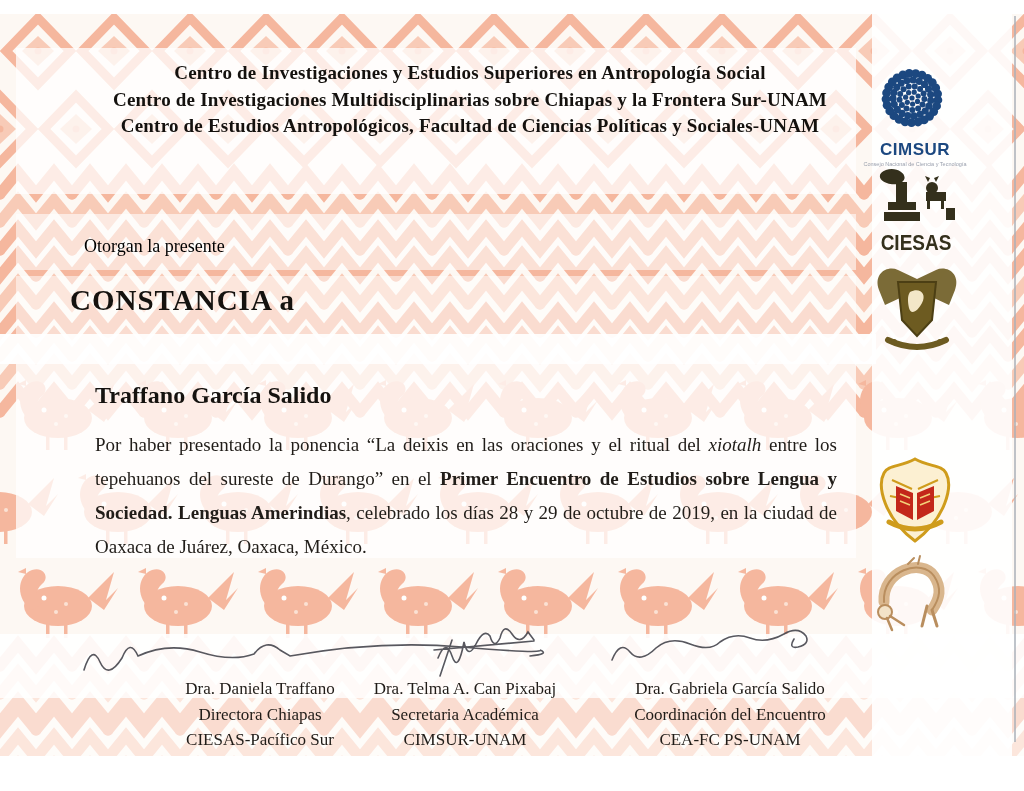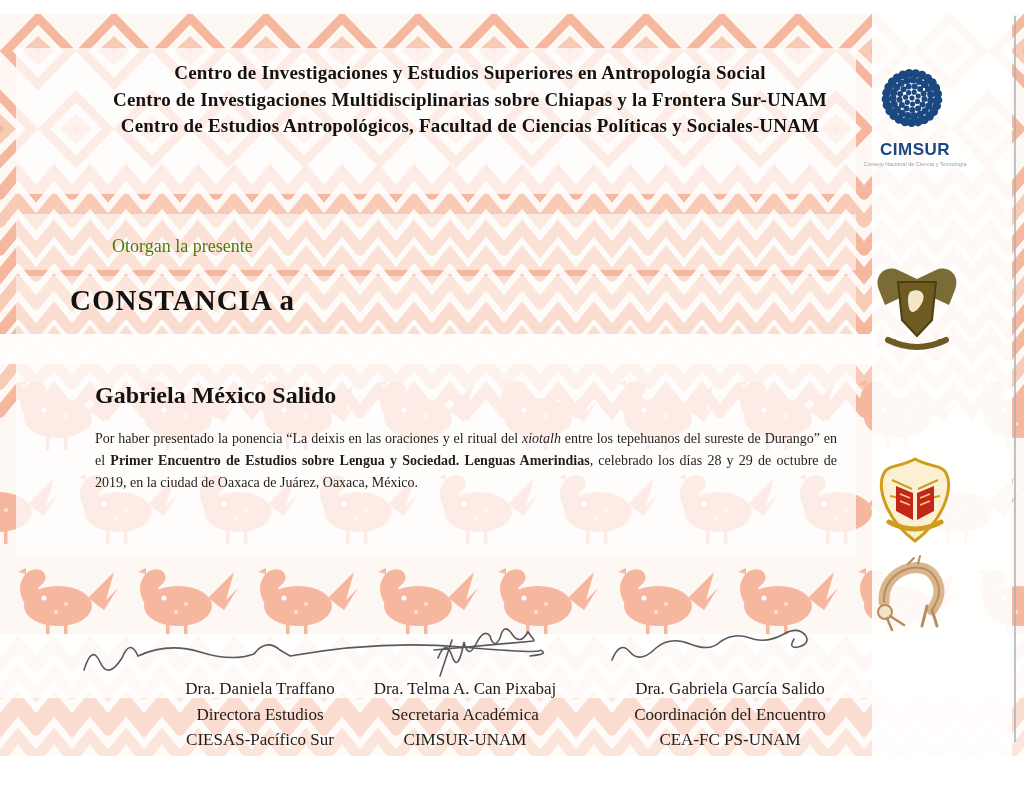--- a/index.html
+++ b/index.html
@@ -7,25 +7,25 @@
        font-family:"Liberation Serif", serif;}
   .page{position:relative;width:1024px;height:791px;background:#fdf8f3;overflow:hidden;padding-left:39px;}
   
   #pattern-layer{position:absolute;left:0;top:0;z-index:0;}
   .overlay{position:absolute;z-index:1;pointer-events:none;}
   .content{position:absolute;z-index:2;}
   
   .header-block{left:70px;top:60px;width:800px;text-align:center;
     font-weight:bold;font-size:19px;line-height:26.5px;color:#14110e;letter-spacing:.2px;}
   .header-line{margin:0;}
-  .intro-line{left:112px;top:236px;font-size:18px;color:#4d7c0f;}
+  .intro-line{left:84px;top:236px;font-size:18px;color:#000000;}
   .title-line{left:70px;top:284px;width:800px;text-align:left;
     font-weight:bold;font-size:29px;letter-spacing:1px;color:#15120f;}
   .recipient-line{left:95px;top:382px;font-size:24px;font-weight:bold;color:#15120f;}
-  .body-par{left:95px;top:428px;width:742px;font-size:14px;line-height:22px;
+  .body-par{left:95px;top:428px;width:742px;font-size:19px;line-height:34px;
     text-align:justify;color:#211d19;}
   
   .sig-col{position:absolute;text-align:center;font-size:17px;line-height:25.5px;color:#201c18;z-index:2;}
   .sig-col .sig-name{white-space:nowrap;}
   #sig-col-1{left:110px;top:676px;width:300px;}
   #sig-col-2{left:352px;top:676px;width:226px;}
   #sig-col-3{left:588px;top:676px;width:284px;}
   
   .logo-box{position:absolute;z-index:2;text-align:center;}
   .logo-label-conacyt{font-family:"Liberation Sans",sans-serif;font-weight:bold;
@@ -224,32 +224,32 @@
 
   <div class="content header-block">
     <p class="header-line">Centro de Investigaciones y Estudios Superiores en Antropología Social</p>
     <p class="header-line">Centro de Investigaciones Multidisciplinarias sobre Chiapas y la Frontera Sur-UNAM</p>
     <p class="header-line">Centro de Estudios Antropológicos, Facultad de Ciencias Políticas y Sociales-UNAM</p>
   </div>
 
   <div class="content intro-line">Otorgan la presente</div>
   <div class="content title-line">CONSTANCIA a</div>
 
-  <div class="content recipient-line">Gabriela México Salido</div>
+  <div class="content recipient-line">Traffano García Salido</div>
   <div class="content body-par"><span>Por haber presentado la ponencia “La deixis en las oraciones y el ritual del </span><span style="font-style: italic;">xiotalh</span><span> entre los tepehuanos del sureste de Durango” en el </span><span style="font-weight: bold;">Primer Encuentro de Estudios sobre Lengua y Sociedad. Lenguas Amerindias</span><span>, celebrado los días 28 y 29 de octubre de 2019, en la ciudad de Oaxaca de Juárez, Oaxaca, México.</span></div>
 
   <svg id="sig-strokes" width="1024" height="791" aria-hidden="true" fill="none" stroke="#46464e" stroke-width="1.6" stroke-linecap="round" opacity=".9">
     <path d="M84,670 q8,-26 16,-8 t22,-4 q8,-20 16,-2 q30,-14 62,-4 t54,2 q12,-16 26,-4 l10,6 q90,-16 172,-9 t78,3 q10,4 -10,6"></path>
     <path d="M452,640 l-12,36 M438,658 q8,-20 14,-2 t12,-14 q4,18 12,2 t14,-8 q4,14 10,2 q4,-16 12,-4 t16,-2 l6,8 M434,650 l100,-9"></path>
     <path d="M612,660 q8,-20 18,-8 t26,-4 q14,-12 34,-4 t30,-2 q14,-10 30,-4 t34,-4 q14,-8 22,2 q4,8 -8,11 q-10,2 -4,-8"></path>
   </svg>
 
   <div id="sig-col-1" class="sig-col">
     <div class="sig-name">Dra. Daniela Traffano</div>
-    <div>Directora Estudios</div>
+    <div>Directora Chiapas</div>
     <div>CIESAS-Pacífico Sur</div>
   </div>
   <div id="sig-col-2" class="sig-col">
     <div class="sig-name">Dra. Telma A. Can Pixabaj</div>
     <div>Secretaria Académica</div>
     <div>CIMSUR-UNAM</div>
   </div>
   <div id="sig-col-3" class="sig-col">
     <div class="sig-name">Dra. Gabriela García Salido</div>
     <div>Coordinación del Encuentro</div>
@@ -321,20 +321,36 @@
         <circle cx="63.7" cy="11.6" r="4.4" fill="#1c4880"></circle>
         <circle cx="70.0" cy="13.2" r="4.4" fill="#1c4880"></circle>
         <circle cx="75.7" cy="16.3" r="4.4" fill="#1c4880"></circle>
         <circle cx="80.3" cy="20.6" r="4.4" fill="#1c4880"></circle>
         <circle cx="83.7" cy="25.9" r="4.4" fill="#1c4880"></circle>
       </svg>
     <div class="logo-label-conacyt">CIMSUR</div>
     <div class="logo-tagline">Consejo Nacional de Ciencia y Tecnología</div>
   </div>
 
+  <div class="logo-box" style="left:866px;top:168px;width:100px;">
+    <svg width="100" height="60" fill="#34301c">
+      <path d="M34,16 C14,18 8,6 20,2 C32,-2 44,8 36,14 Z"></path>
+      <rect x="30" y="14" width="11" height="28"></rect>
+      <rect x="22" y="34" width="28" height="8"></rect>
+      <rect x="18" y="44" width="36" height="9"></rect>
+      <circle cx="66" cy="20" r="6"></circle>
+      <path d="M60,24 h20 v9 h-20 Z" rx="3"></path>
+      <rect x="61" y="33" width="3" height="8"></rect>
+      <rect x="75" y="33" width="3" height="8"></rect>
+      <path d="M62,14 l-3,-6 5,2 Z"></path>
+        <path d="M70,14 l3,-6 -5,2 Z"></path>
+      <rect x="80" y="40" width="9" height="12"></rect>
+    </svg>
+    <div class="logo-label-ciesas">CIESAS</div>
+  </div>
 
   <div class="logo-box" style="left:870px;top:262px;width:94px;">
     <svg width="94" height="92">
       <path d="M9,28 C3,12 17,3 28,8 L47,17 66,8 C77,3 91,12 85,28 L79,43 64,36 47,43 30,36 15,43 Z" fill="#6d5b21" opacity=".9"></path>
       <path d="M28,20 L66,20 62,58 47,74 32,58 Z" fill="#6d5b21" stroke="#4c3f14" stroke-width="2"></path>
       <path d="M40,30 C50,25 57,32 52,41 C48,49 41,54 39,46 C38,41 37,34 40,30 Z" fill="#f3e7c8"></path>
       <path d="M18,78 Q47,92 76,78" stroke="#6d5b21" stroke-width="6" fill="none" stroke-linecap="round"></path>
       <circle cx="24" cy="80" r="3" fill="#6d5b21"></circle>
         <circle cx="70" cy="80" r="3" fill="#6d5b21"></circle>
     </svg>

